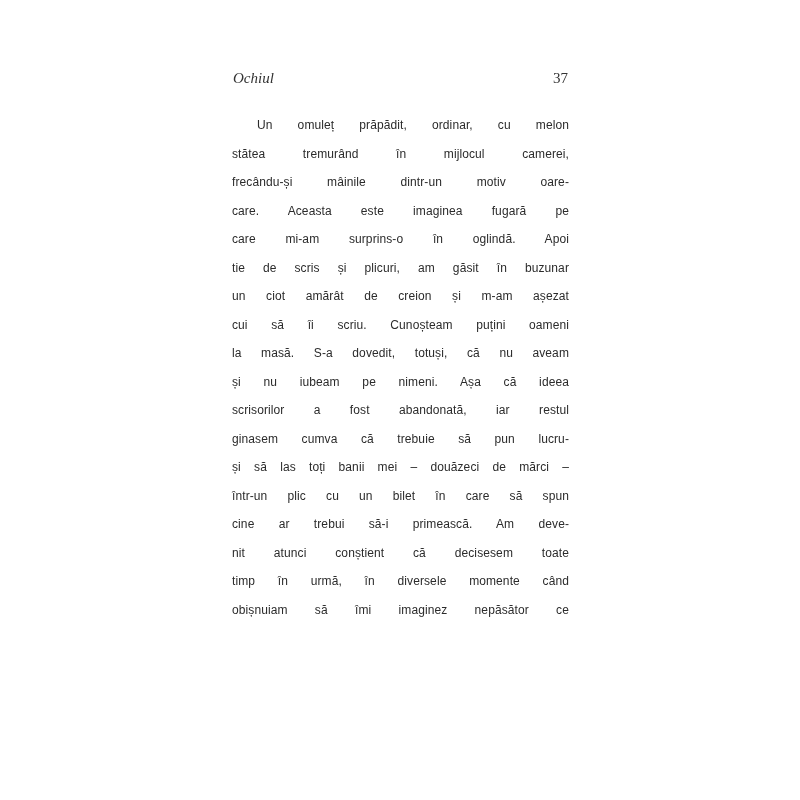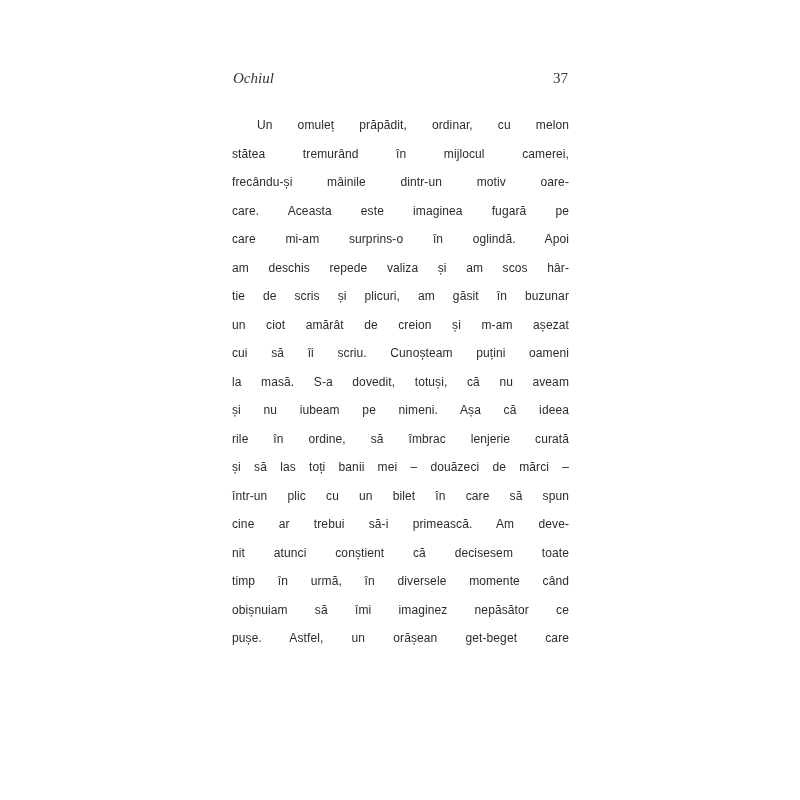--- a/index.html
+++ b/index.html
@@ -70,28 +70,27 @@
     <span class="running-title">Ochiul</span>
     <span class="page-number">37</span>
   </div>
 
   <div class="body-text">
     <span class="line indent">Un omuleț prăpădit, ordinar, cu melon</span>
     <span class="line">stătea tremurând în mijlocul camerei,</span>
     <span class="line">frecându-și mâinile dintr-un motiv oare-</span>
     <span class="line">care. Aceasta este imaginea fugară pe</span>
     <span class="line">care mi-am surprins-o în oglindă. Apoi</span>
-    <span class="line">am deschis repede valiza și am scos hâr-</span>
     <span class="line">tie de scris și plicuri, am găsit în buzunar</span>
     <span class="line">un ciot amărât de creion și m-am așezat</span>
     <span class="line">cui să îi scriu. Cunoșteam puțini oameni</span>
     <span class="line">la masă. S-a dovedit, totuși, că nu aveam</span>
     <span class="line">și nu iubeam pe nimeni. Așa că ideea</span>
-    <span class="line">rile în ordine, să îmbrac lenjerie curată</span>
+    <span class="line">scrisorilor a fost abandonată, iar restul</span>
+    <span class="line">ginasem cumva că trebuie să pun lucru-</span>
     <span class="line">și să las toți banii mei – douăzeci de mărci –</span>
     <span class="line">într-un plic cu un bilet în care să spun</span>
     <span class="line">cine ar trebui să-i primească. Am deve-</span>
     <span class="line">nit atunci conștient că decisesem toate</span>
     <span class="line">timp în urmă, în diversele momente când</span>
     <span class="line">obișnuiam să îmi imaginez nepăsător ce</span>
-    <span class="line">pușe. Astfel, un orășean get-beget care</span>
   </div>
 </div>
 
 </body></html>

